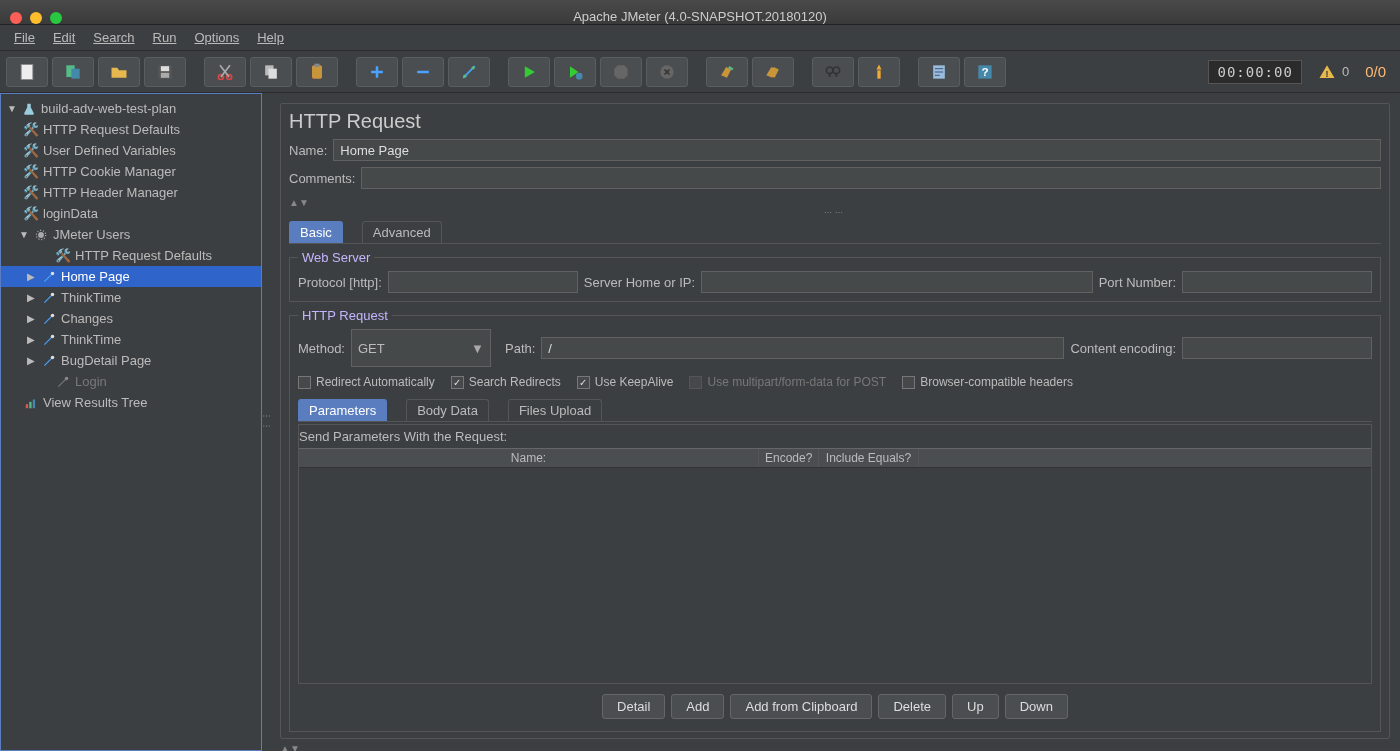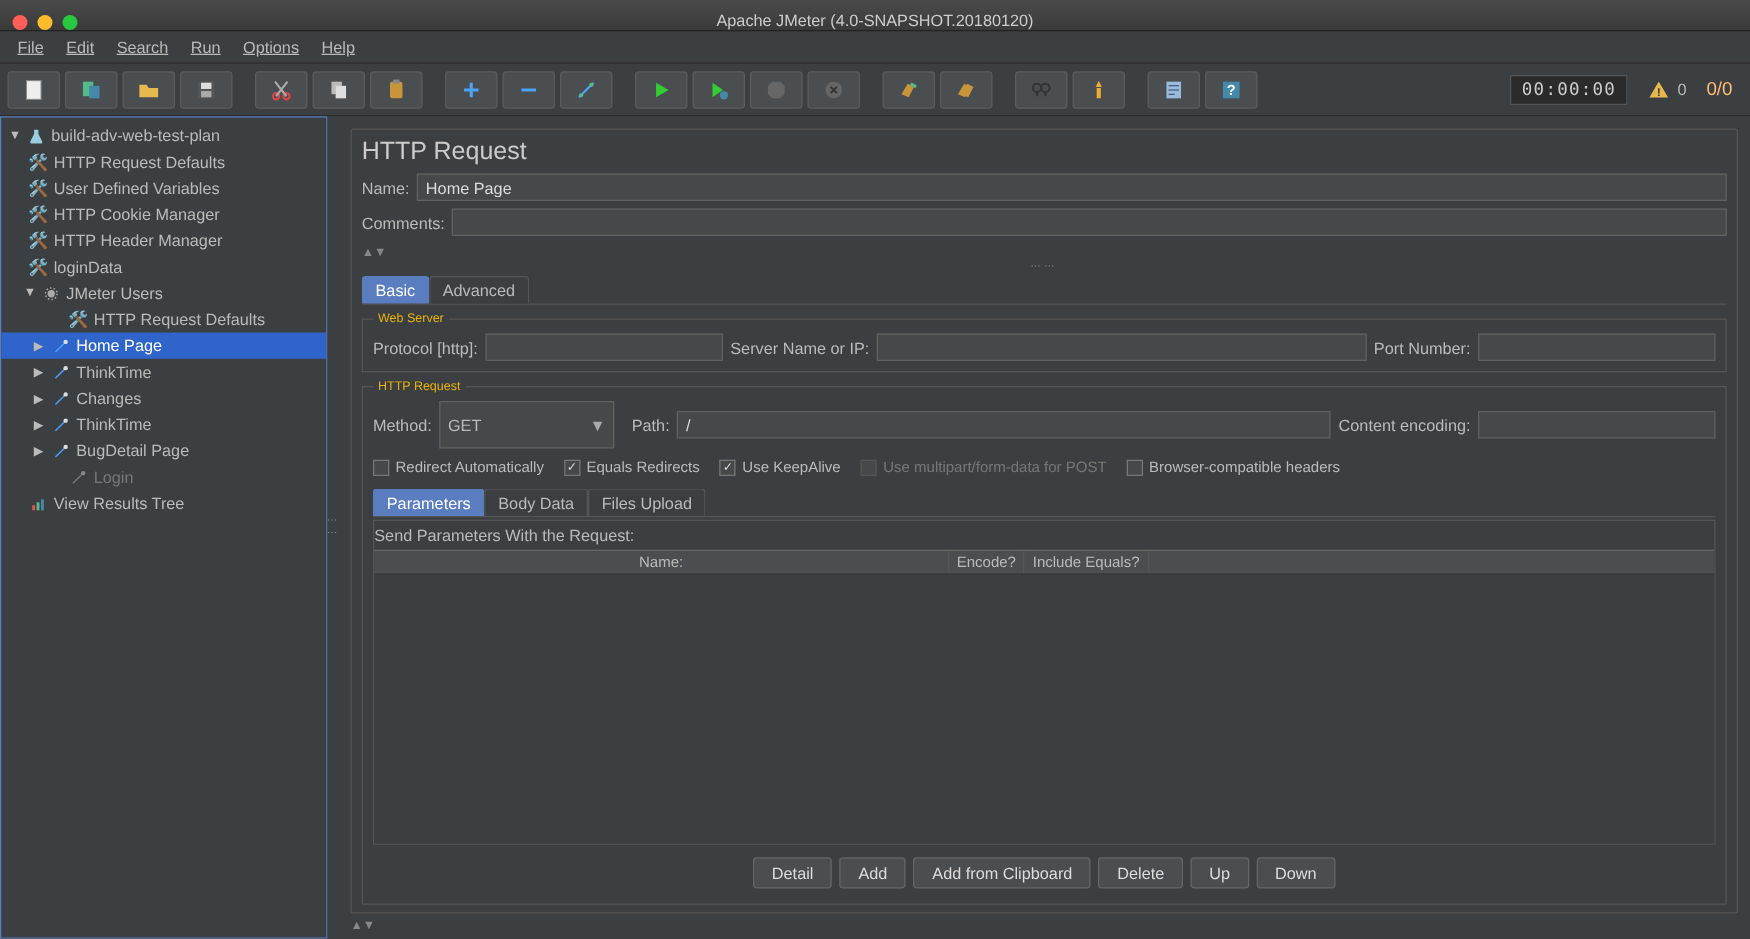--- a/index.html
+++ b/index.html
@@ -37,24 +37,24 @@
 .panel { background: #3c3f41; border: 1px solid #555; border-radius: 2px; padding: 6px 8px; flex:1; display:flex; flex-direction:column;}
 .panel-title { font-size: 20px; color: #ccc; margin-bottom: 6px; }
 .field-row { display: flex; align-items: center; margin-bottom: 6px; gap: 6px; }
 .field-label { color: #bbb; min-width: 0; }
 .field-input { flex: 1; background: #45494a; border: 1px solid #616161; height: 22px; padding: 2px 6px; color: #ddd; font-size: 13px;}
 .field-input.sm { flex: 0 0 72px; }
 .collapse-arrows { display:flex; gap:0; color:#888; margin: 2px 0;}
 .collapse-arrows span{font-size:10px;}
 .center-grip { text-align:center; color:#888; font-size:8px; letter-spacing:3px; margin:-2px 0 2px; }
 .tabbar { display: flex; border-bottom: 1px solid #555; margin-top:2px;}
-.tab { padding: 3px 10px; background: #3c3f41; border: 1px solid #555; border-bottom: none; margin-right: 0; color: #bbb; border-radius: 3px 3px 0 0;}
+.tab { padding: 3px 10px; background: #3c3f41; border: 1px solid #555; border-bottom: none; margin-right: 19px; color: #bbb; border-radius: 3px 3px 0 0;}
 .tab.active { background: #5a7dbf; color: #fff; border-color:#5a7dbf;}
 fieldset.grp { border: 1px solid #555; margin-top: 6px; padding: 6px 8px 8px; }
-fieldset.grp legend { color: #eab308; padding: 0 4px; font-size: 10px;}
+fieldset.grp legend { color: #c4b5fd; padding: 0 4px; font-size: 13px;}
 .row { display: flex; align-items: center; gap: 6px; }
 .combo { display:flex; align-items:center; background:#45494a; border:1px solid #616161; height:38px; width:140px; padding: 0 6px; justify-content:space-between;}
 .check { display:flex; align-items:center; gap:5px; color:#bbb; font-size:12px; margin-right:10px;}
 .check .box { width:13px; height:13px; border:1px solid #777; background:#45494a; display:flex; align-items:center; justify-content:center; font-size:10px; color:#ddd;}
 .check.checked .box::after{ content:"✓"; }
 .check.disabled { color:#777; }
 .check.disabled .box { border-color:#555; }
 .params-box { flex:1; border: 1px solid #555; margin-top: 2px; display:flex; flex-direction:column; min-height: 260px;}
 .params-title { text-align:left; color:#bbb; padding:4px 0; }
 .param-header { display:flex; background:#4b4e50; border-top:1px solid #666; border-bottom:1px solid #333;}
@@ -368,21 +368,21 @@
       <div class="tabbar">
         <div class="tab active">Basic</div>
         <div class="tab">Advanced</div>
       </div>
 
       <fieldset class="grp">
         <legend>Web Server</legend>
         <div class="row">
           <span class="field-label">Protocol [http]:</span>
           <input class="field-input sm" value="" style="">
-          <span class="field-label">Server Name or IP:</span>
+          <span class="field-label">Server Home or IP:</span>
           <input class="field-input" value="" style="">
           <span class="field-label">Port Number:</span>
           <input class="field-input" style="flex: 0 0 110px;" value="">
         </div>
       </fieldset>
 
       <fieldset class="grp" style="flex:1; display:flex; flex-direction:column;">
         <legend>HTTP Request</legend>
         <div class="row" style="margin-bottom:8px;">
           <span class="field-label">Method:</span>
@@ -395,21 +395,21 @@
           <span class="field-label">Content encoding:</span>
           <input class="field-input sm" value="" style="">
         </div>
         <div class="row" style="margin-bottom:8px; flex-wrap:wrap;">
           <label class="check">
                 <span class="box"></span>
                 <span>Redirect Automatically</span>
               </label>
           <label class="check checked">
                 <span class="box"></span>
-                <span>Equals Redirects</span>
+                <span>Search Redirects</span>
               </label>
           <label class="check checked">
                 <span class="box"></span>
                 <span>Use KeepAlive</span>
               </label>
           <label class="check disabled">
                 <span class="box"></span>
                 <span>Use multipart/form-data for POST</span>
               </label>
           <label class="check">

